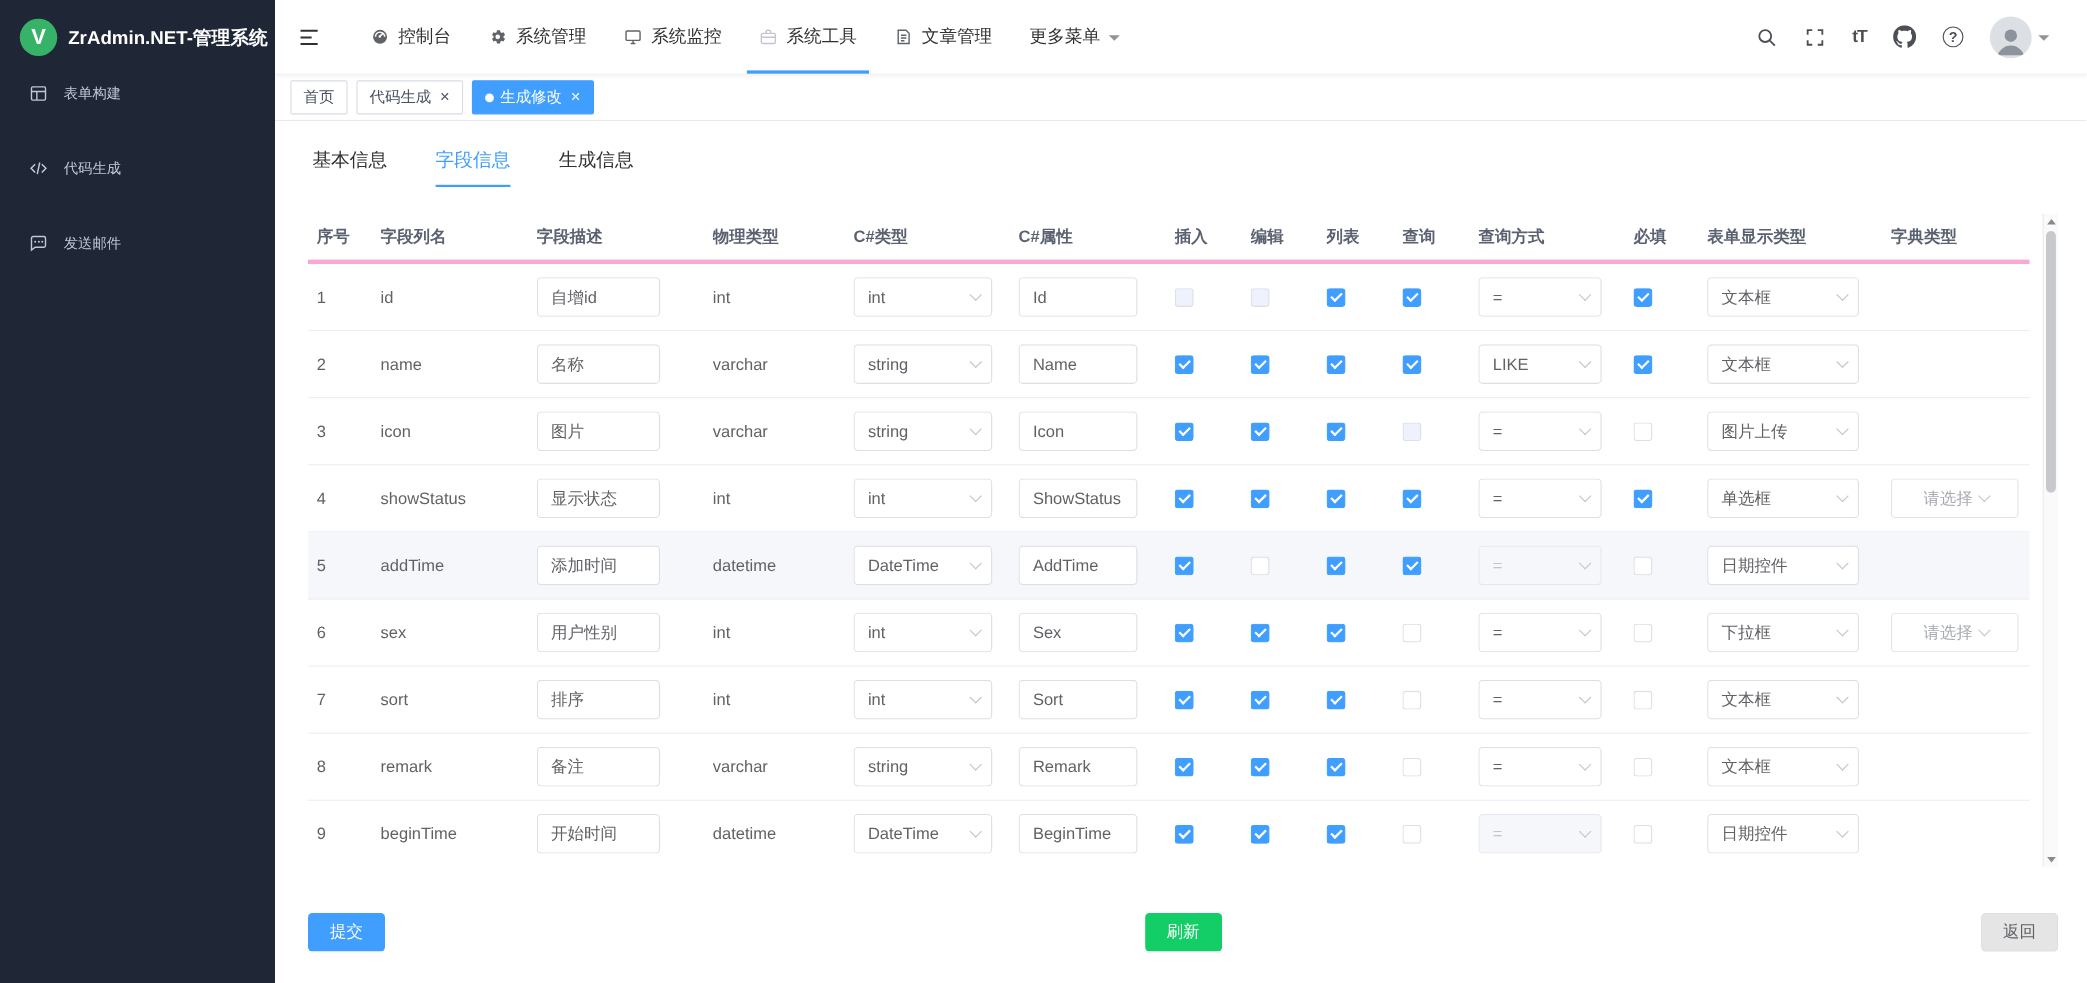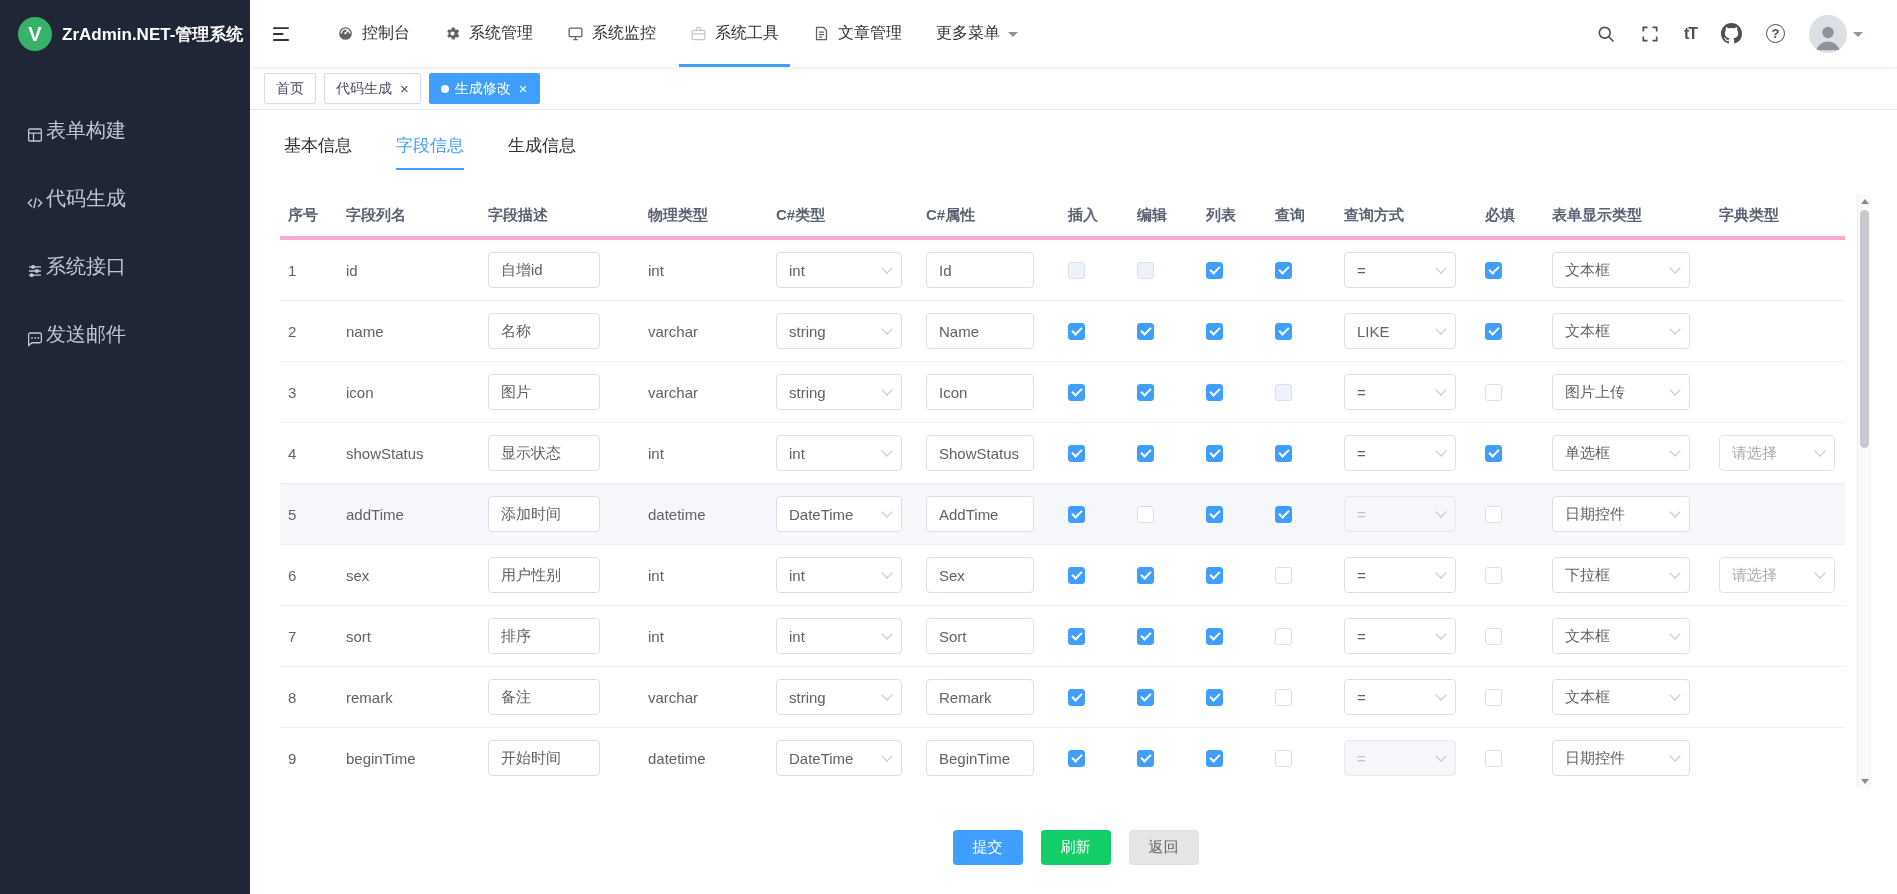--- a/index.html
+++ b/index.html
@@ -8,22 +8,22 @@
 
   .app { display: flex; width: 1897px; height: 894px; }
 
   
   .sidebar { width: 250px; flex: none; background: #1f2736; height: 100%; }
   .logo { height: 68px; display: flex; align-items: center; padding-left: 18px; gap: 10px; }
   .logo-badge { width: 34px; height: 34px; border-radius: 50%; background: #36b368; color: #fff;
                 font-weight: bold; font-size: 20px; display: flex; align-items: center; justify-content: center; flex: none; }
   .logo-title { color: #fff; font-weight: bold; font-size: 17px; white-space: nowrap; }
   .menu { padding-top: 8px; }
-  .menu-item { height: 68px; display: flex; align-items: flex-end; gap: 2px; padding-left: 26px;
-               color: #bfc8d9; font-size: 20px; cursor: pointer; }
+  .menu-item { height: 68px; display: flex; align-items: flex-start; gap: 14px; padding-left: 26px;
+               color: #bfc8d9; font-size: 13px; cursor: pointer; }
   .micon { display: flex; color: #bfc8d9; flex: none; }
 
   
   .main { flex: 1; display: flex; flex-direction: column; background: #fff; min-width: 0; }
 
   
   .navbar { height: 68px; flex: none; display: flex; align-items: center; padding: 0 34px 0 20px;
             border-bottom: 1px solid #eef0f3; box-shadow: 0 1px 4px rgba(0,21,41,.06); position: relative; z-index: 3; justify-content: center; }
   .hamburger { display: flex; cursor: pointer; color: #303133; }
   .nav-items { display: flex; height: 100%; margin-left: 28px; }
@@ -81,42 +81,42 @@
 
   .sel { height: 36px; border: 1px solid #dcdfe6; border-radius: 4px; background: #fff; color: #606266;
          display: flex; align-items: center; justify-content: space-between; gap: 6px;
          padding: 0 10px 0 12px; font-size: 15px; cursor: pointer; }
   .sel-text { overflow: hidden; white-space: nowrap; }
   .chev { width: 8px; height: 8px; border-right: 1.6px solid #c0c4cc; border-bottom: 1.6px solid #c0c4cc;
           transform: rotate(45deg); flex: none; margin-top: -4px; }
   .sel-cstype { width: 126px; }
   .sel-qmode { width: 112px; }
   .sel-display { width: 138px; }
-  .sel-dict { width: 132px; border-color: #dfe4ea; }
+  .sel-dict { width: 132px; border-color: #dfe4ea; justify-content: center; }
   .sel-dict .sel-text { color: #a8abb2; }
   .sel[data-state="disabled"] { background: #f5f7fa; border-color: #e4e7ed; color: #c0c4cc; cursor: not-allowed; }
   .cell[data-dict="none"] .sel { visibility: hidden; }
 
   .cb { width: 17px; height: 17px; border-radius: 3px; border: 1px solid #dcdfe6; background: #fff;
         display: inline-block; position: relative; cursor: pointer; flex: none; }
   .cb[data-state="checked"] { background: #409eff; border-color: #409eff; }
   .cb[data-state="checked"]::after { content: ""; position: absolute; left: 5px; top: 1.5px; width: 4px; height: 8px;
         border: solid #fff; border-width: 0 2px 2px 0; transform: rotate(45deg); }
   .cb[data-state="disabled"] { background: #edf2fc; border-color: #dcdfe6; cursor: not-allowed; }
 
   
   .vscroll { position: absolute; top: 0; right: 0; bottom: 0; width: 14px; background: #fafafa; border-left: 1px solid #ececec; }
   .vs-arrow { height: 14px; display: flex; align-items: center; justify-content: center; cursor: pointer; }
   .vs-arrow.up::before { content: ""; border: 4px solid transparent; border-bottom: 5px solid #8a8a8a; margin-bottom: 4px; }
   .vs-arrow.down { position: absolute; bottom: 0; left: 0; right: 0; }
   .vs-arrow.down::before { content: ""; border: 4px solid transparent; border-top: 5px solid #8a8a8a; margin-top: 4px; }
   .vs-thumb { position: absolute; top: 16px; left: 2px; right: 2px; height: 238px; background: #c8c9cc; border-radius: 6px; cursor: pointer; }
 
   
-  .footer { display: flex; justify-content: center; gap: 18px; margin-top: 42px; }
+  .footer { display: flex; justify-content: space-between; gap: 18px; margin-top: 42px; }
   .btn { height: 35px; padding: 0 19px; border-radius: 4px; font-size: 15px; cursor: pointer;
          border: 1px solid transparent; font-family: inherit; }
   .btn-primary { background: #409eff; color: #fff; }
   .btn-success { background: #13ce66; color: #fff; }
   .btn-plain { background: #e5e5e5; color: #606266; border-color: #dcdfe6; }
 </style>
 </head>
 <body>
 
 <div class="app">
@@ -136,31 +136,20 @@
         </span>
         <span class="mlabel">表单构建</span>
       </div>
       <div class="menu-item">
         <span class="micon">
           <svg viewBox="0 0 24 24" width="18" height="18" fill="none" stroke="currentColor" stroke-width="1.8">
               <path d="M8 7l-5 5 5 5M16 7l5 5-5 5M13.5 5l-3 14"></path>
             </svg>
         </span>
         <span class="mlabel">代码生成</span>
-      </div>
-      <div class="menu-item">
-        <span class="micon">
-          <svg viewBox="0 0 24 24" width="18" height="18" fill="none" stroke="currentColor" stroke-width="1.7">
-              <path d="M4 6.5h16M4 12h16M4 17.5h16"></path>
-              <circle cx="9.5" cy="6.5" r="1.8" fill="currentColor"></circle>
-              <circle cx="14.5" cy="12" r="1.8" fill="currentColor"></circle>
-              <circle cx="7.5" cy="17.5" r="1.8" fill="currentColor"></circle>
-            </svg>
-        </span>
-        <span class="mlabel">系统接口</span>
       </div>
       <div class="menu-item">
         <span class="micon">
           <svg viewBox="0 0 24 24" width="18" height="18" fill="none" stroke="currentColor" stroke-width="1.7">
               <path d="M20.5 15a2 2 0 0 1-2 2H8l-4.5 3.5V6a2 2 0 0 1 2-2h13a2 2 0 0 1 2 2z"></path>
               <path d="M8 10.5h.01M12.5 10.5h.01M16.5 10.5h.01" stroke-width="2.4" stroke-linecap="round"></path>
             </svg>
         </span>
         <span class="mlabel">发送邮件</span>
       </div>

